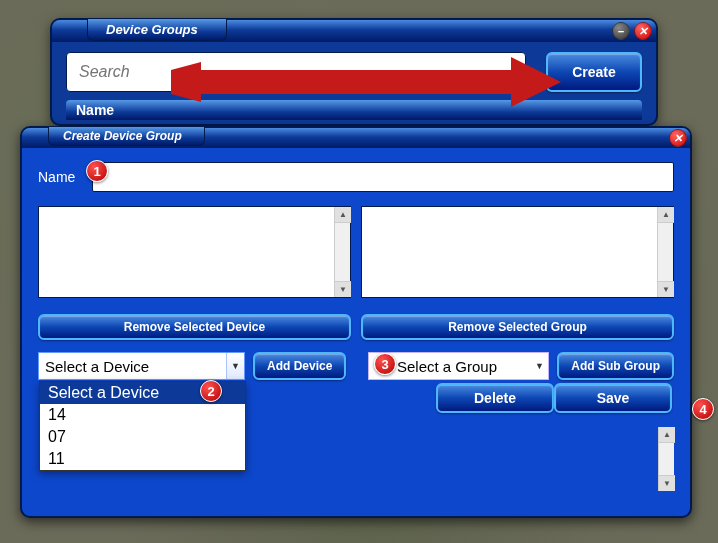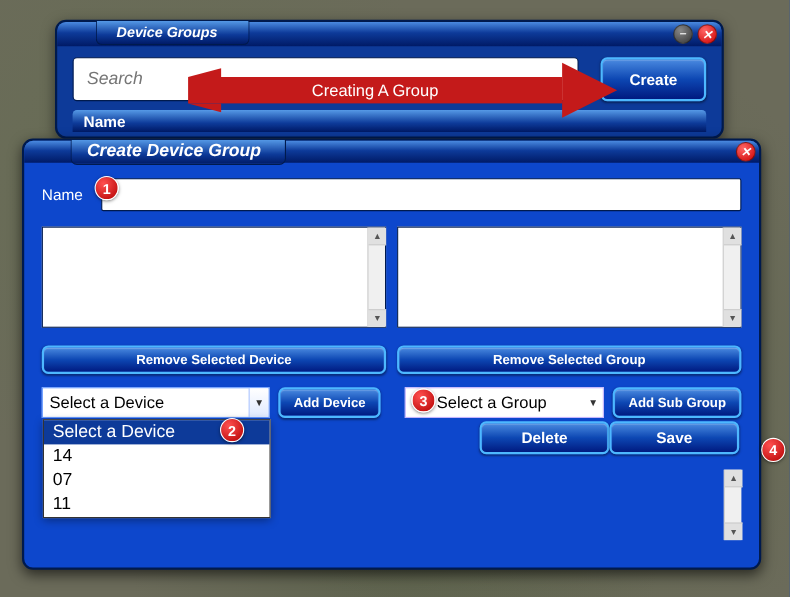--- a/index.html
+++ b/index.html
@@ -145,21 +145,21 @@
 .win2 {
   position: absolute;
   left: 20px; top: 126px;
   width: 672px; height: 392px;
   border: 2px solid #001a4d;
   border-radius: 10px;
   background: #0d47cc;
   box-shadow: 0 4px 12px rgba(0,0,0,0.6);
 }
 .win2 .titlebar { height: 20px; }
-.win2 .title-tab { font-size: 16px; padding: 2px 22px 2px 14px; left: 42px; }
+.win2 .title-tab { font-size: 12px; padding: 2px 22px 2px 14px; left: 26px; }
 .win2 .win-controls { right: 3px; top: 1px; }
 
 .win2-body { padding: 14px 16px 8px 16px; }
 .name-row { display: flex; align-items: center; gap: 10px; position: relative; }
 .name-label { color: #fff; font-size: 14px; width: 44px; }
 .name-input {
   flex: 1; height: 30px;
   border: 1px solid #001a4d; border-radius: 2px;
   font-size: 14px; padding: 0 8px;
 }
@@ -265,21 +265,20 @@
   </div>
   <div class="win1-body">
     <div class="search-row">
       <input class="search-input" placeholder="Search" style="">
       <button class="blue-btn create-btn">Create</button>
       <div class="arrow-wrap">
         <div class="arrow-tail-top"></div>
         <div class="arrow-body"></div>
         <div class="arrow-tail-bot"></div>
         <div class="arrow-head"></div>
-        <div class="arrow-text">Creating A Group</div>
       </div>
     </div>
     <div class="name-header">Name</div>
   </div>
 </div>
 
 <div class="win2">
   <div class="titlebar">
     <div class="title-tab">Create Device Group</div>
     <div class="win-controls">

